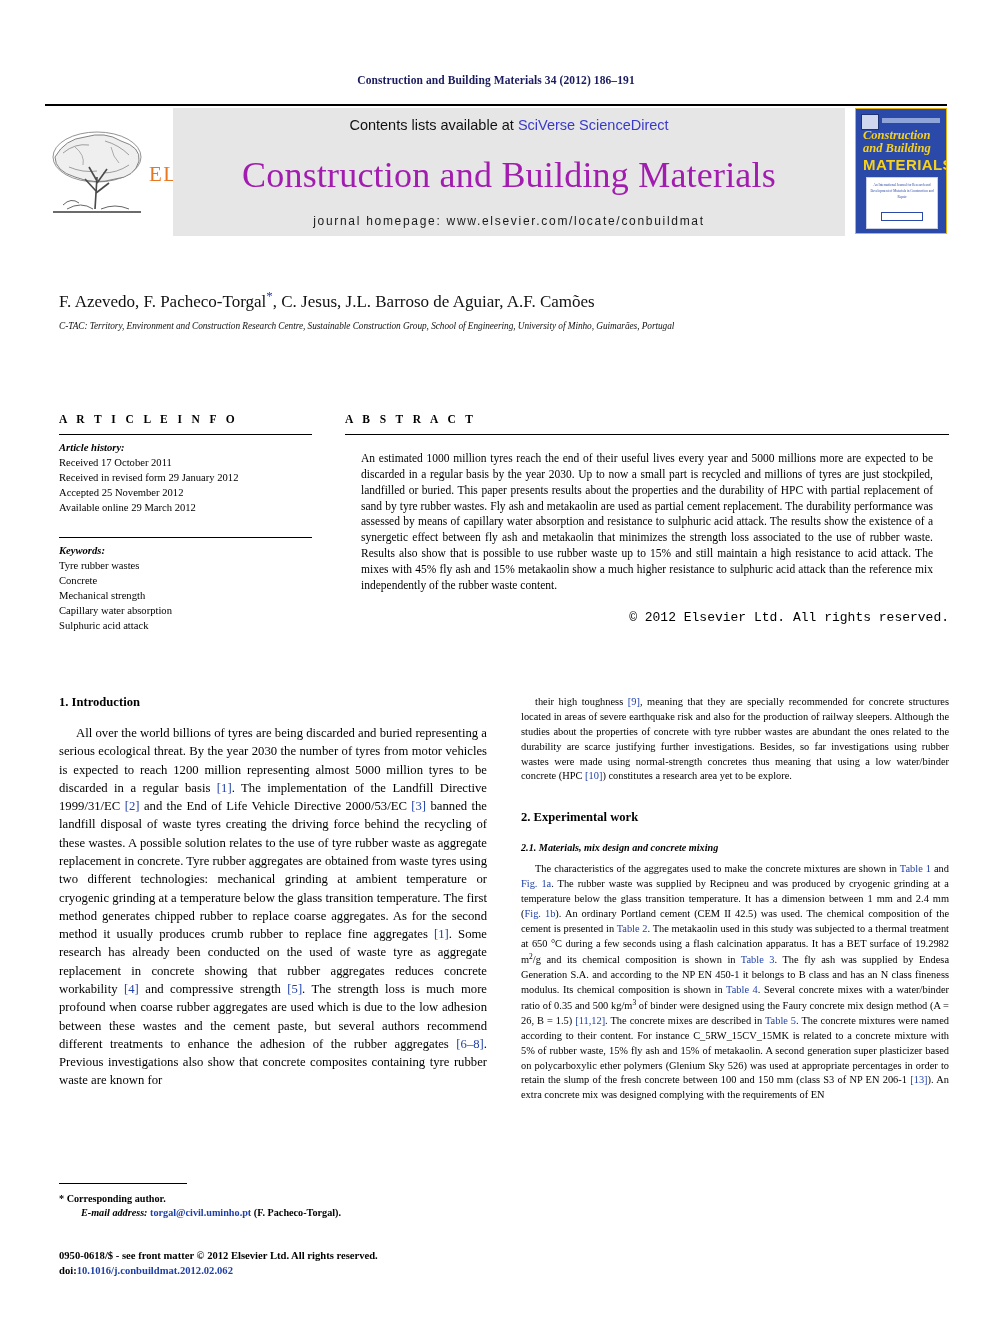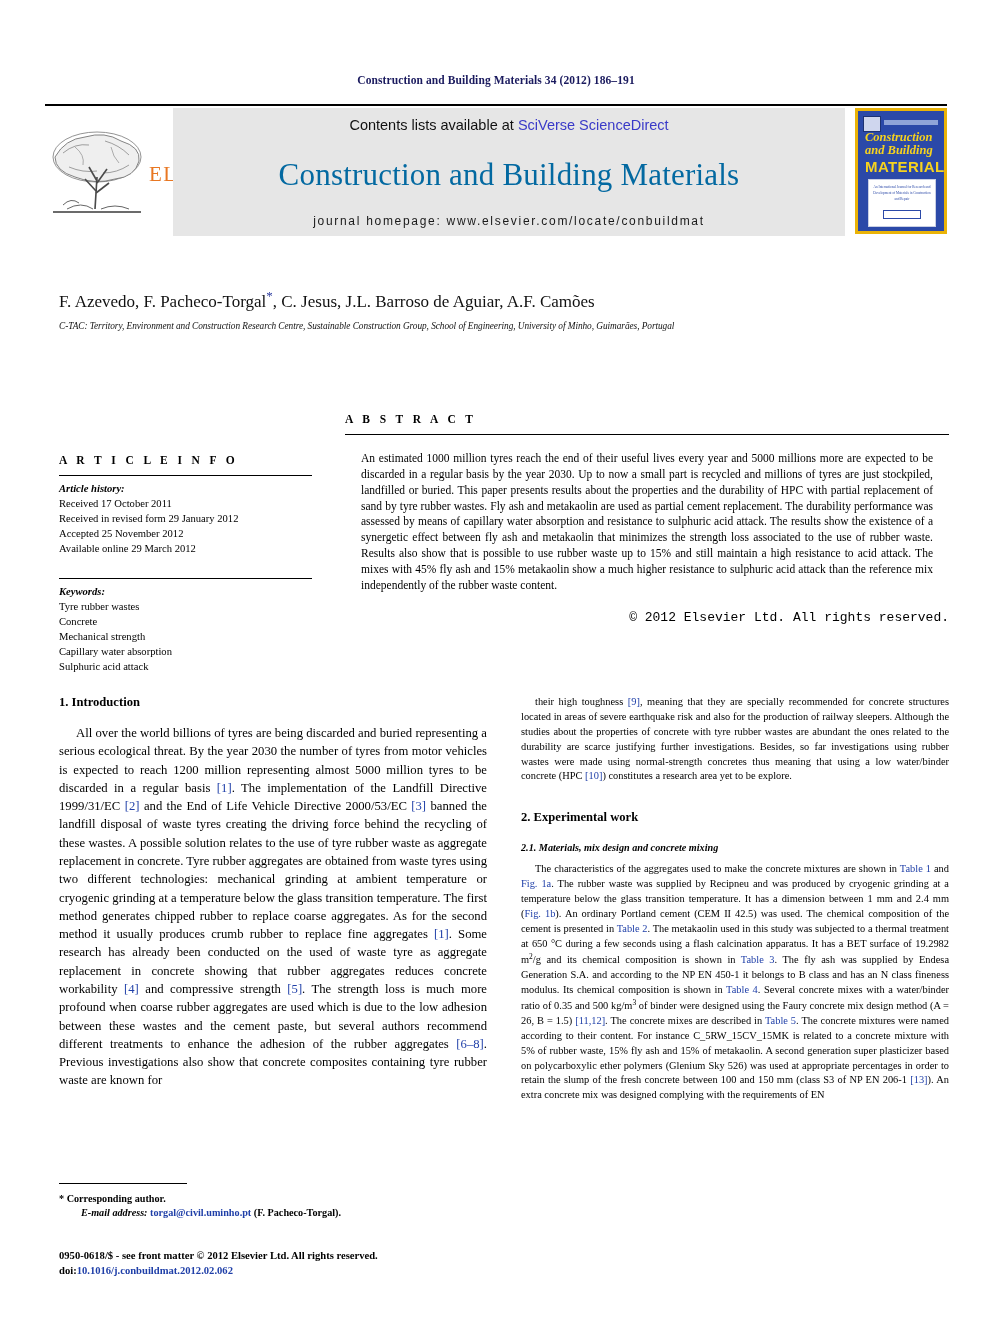--- a/index.html
+++ b/index.html
@@ -88,37 +88,37 @@
   .contents-line {
     font-family: "Liberation Sans", sans-serif;
     font-size: 14.5px;
     color: #111;
   }
   .contents-line .sd {
     color: #3a3ac8;
   }
   .journal-title {
     font-family: "Liberation Serif", serif;
-    font-size: 31px;
-    color: #0369a1;
+    font-size: 36px;
+    color: #a21caf;
     letter-spacing: 0.2px;
     margin: 6px 0 4px 0;
   }
   .homepage-line {
     font-family: "Liberation Sans", sans-serif;
     font-size: 12px;
     letter-spacing: 1.7px;
     color: #1a1a1a;
   }
   .cover-thumb {
     flex: 0 0 92px;
     width: 92px;
     height: 126px;
     background: #2b49a8;
-    border: 3px solid #eab308;
+    border: 1px solid #eab308;
     box-sizing: border-box;
     position: relative;
     overflow: hidden;
   }
   .cover-badge {
     position: absolute;
     top: 5px;
     left: 5px;
     width: 16px;
     height: 14px;
@@ -227,21 +227,20 @@
     position: absolute;
     top: 413px;
     left: 59px;
     width: 890px;
     display: flex;
     gap: 0;
   }
   .col-info {
     width: 253px;
     flex: 0 0 253px;
-    margin-top: 41px;
   }
   .col-abstract {
     flex: 1 1 auto;
     padding-left: 33px;
   }
   .sec-label {
     font-family: "Liberation Serif", serif;
     font-weight: bold;
     font-size: 11.5px;
     letter-spacing: 3.4px;

